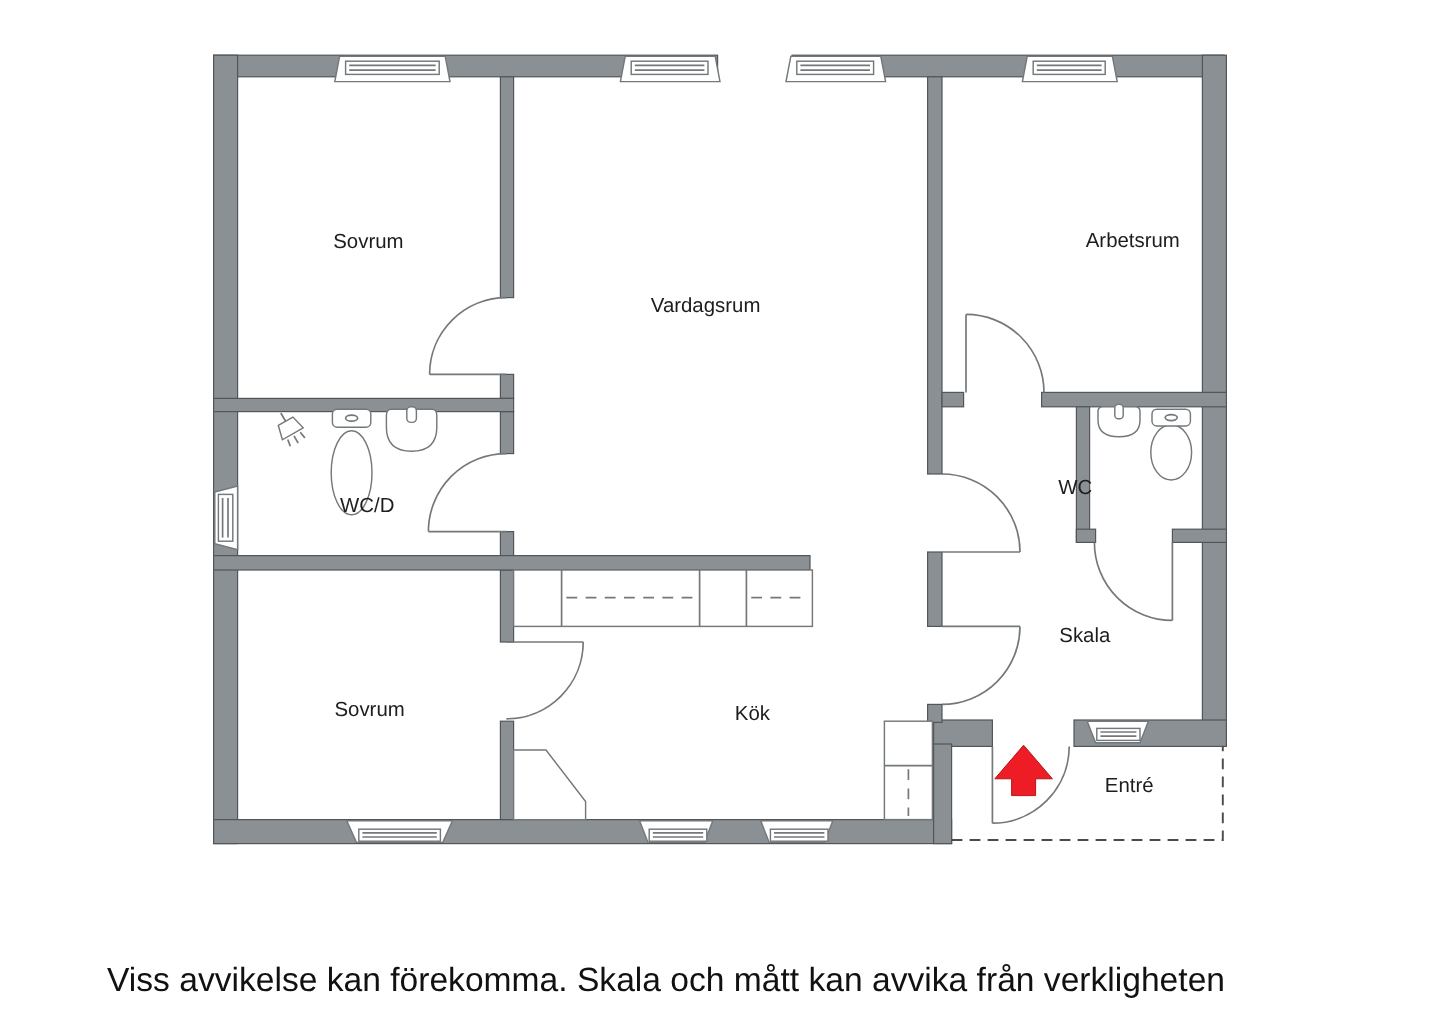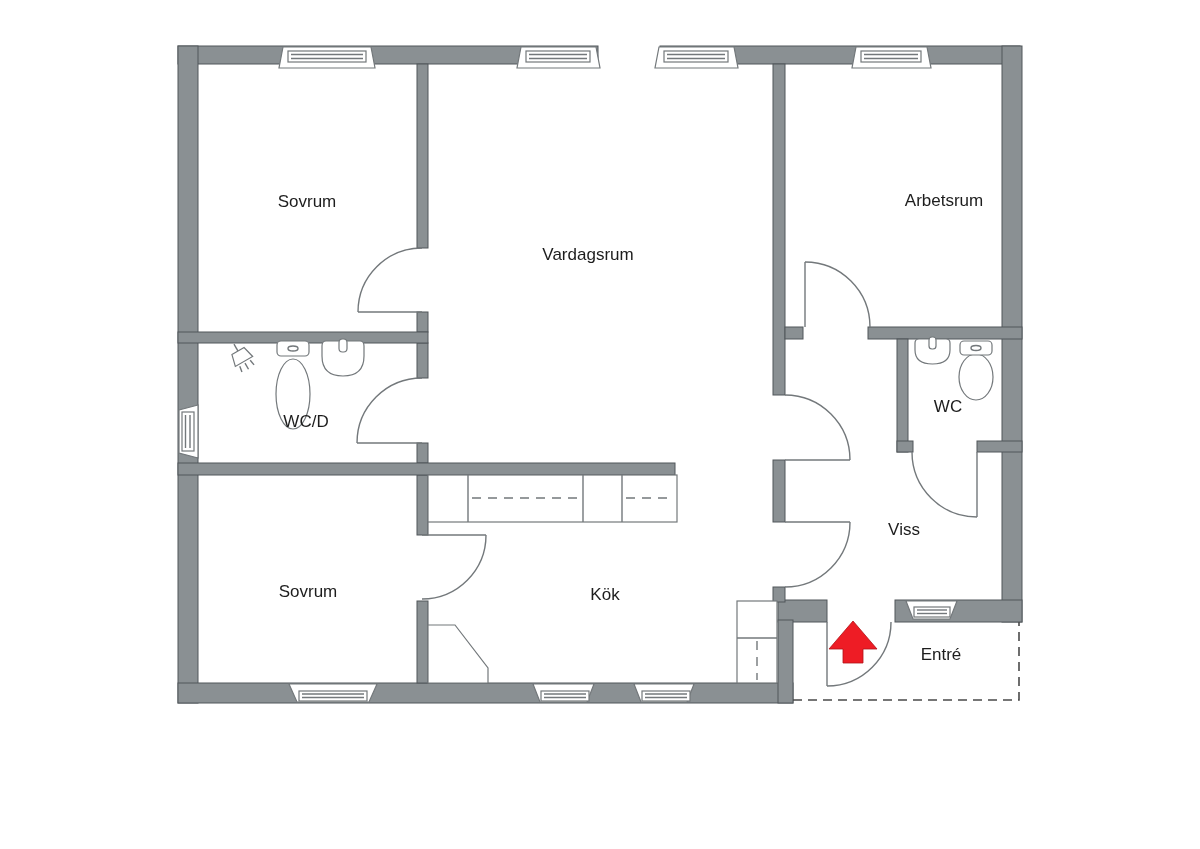--- a/index.html
+++ b/index.html
@@ -199,18 +199,19 @@
     <g>
       <path class="porchdash" d="M793,700 L1019,700 L1019,622"></path>
     </g>
   </svg>
 
   <div class="room-label" style="left:307px;top:202px">Sovrum</div>
   <div class="room-label" style="left:588px;top:255px">Vardagsrum</div>
   <div class="room-label" style="left:944px;top:201px">Arbetsrum</div>
   <div class="room-label" style="left:306px;top:422px">WC/D</div>
   <div class="room-label" style="left:308px;top:592px">Sovrum</div>
-  <div class="room-label" style="left:605px;top:595px">Kök</div>
-  <div class="room-label" style="left:948px;top:407px">WC</div>
-  <div class="room-label" style="left:904px;top:530px">Viss</div>
+  <div class="room-label" style="left:627px;top:595px">Kök</div>
+  <div class="room-label" style="left:896px;top:407px">WC</div>
+  <div class="room-label" style="left:904px;top:530px">Skala</div>
   <div class="room-label" style="left:941px;top:655px">Entré</div>
 
+  <div class="disclaimer">Viss avvikelse kan förekomma. Skala och mått kan avvika från verkligheten</div>
 </div>
 
 </body></html>

